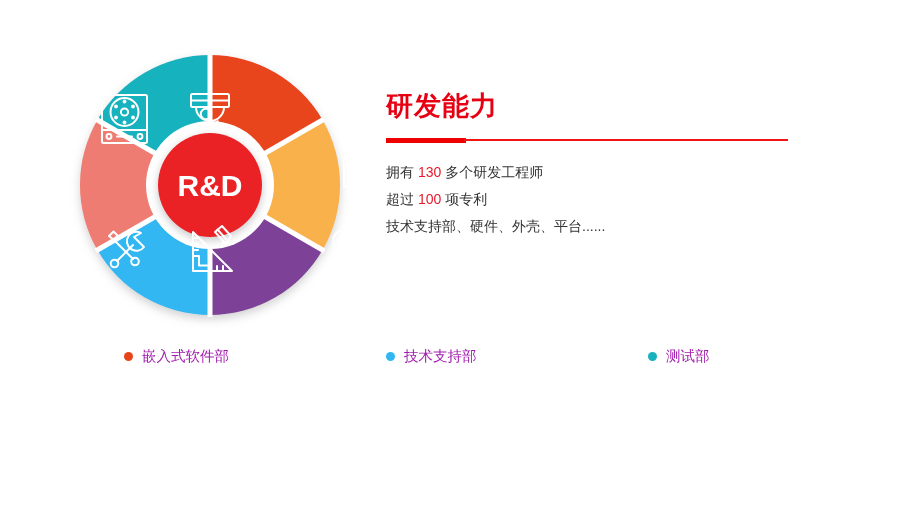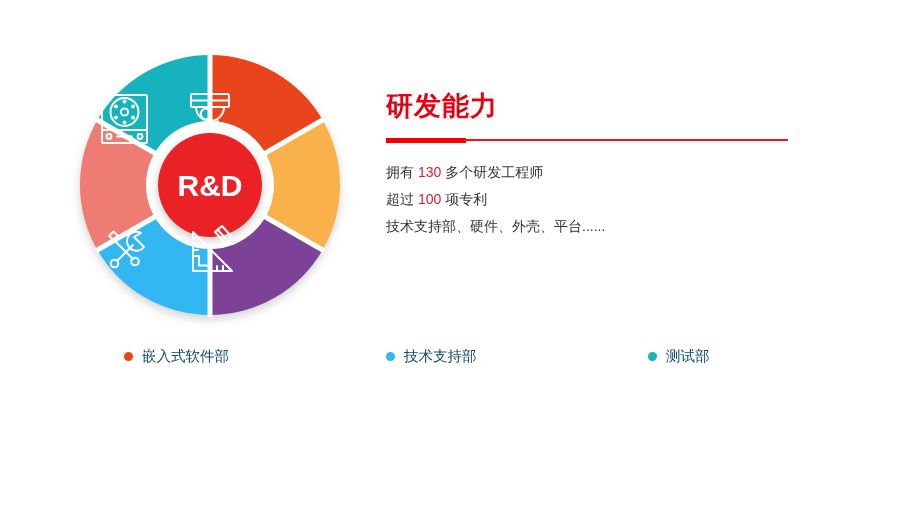--- a/index.html
+++ b/index.html
@@ -103,21 +103,21 @@
     gap: 9px;
   }
   .legend-dot {
     width: 9px;
     height: 9px;
     border-radius: 50%;
     flex: 0 0 auto;
   }
   .legend-label {
     font-size: 14.5px;
-    color: #0c4a6e;
+    color: #a21caf;
     white-space: nowrap;
   }
 </style>
 </head>
 <body>
 
 <div id="slide">
 
   <div id="wheel-area">
     <svg id="wheel-svg" viewBox="0 0 290 265">

